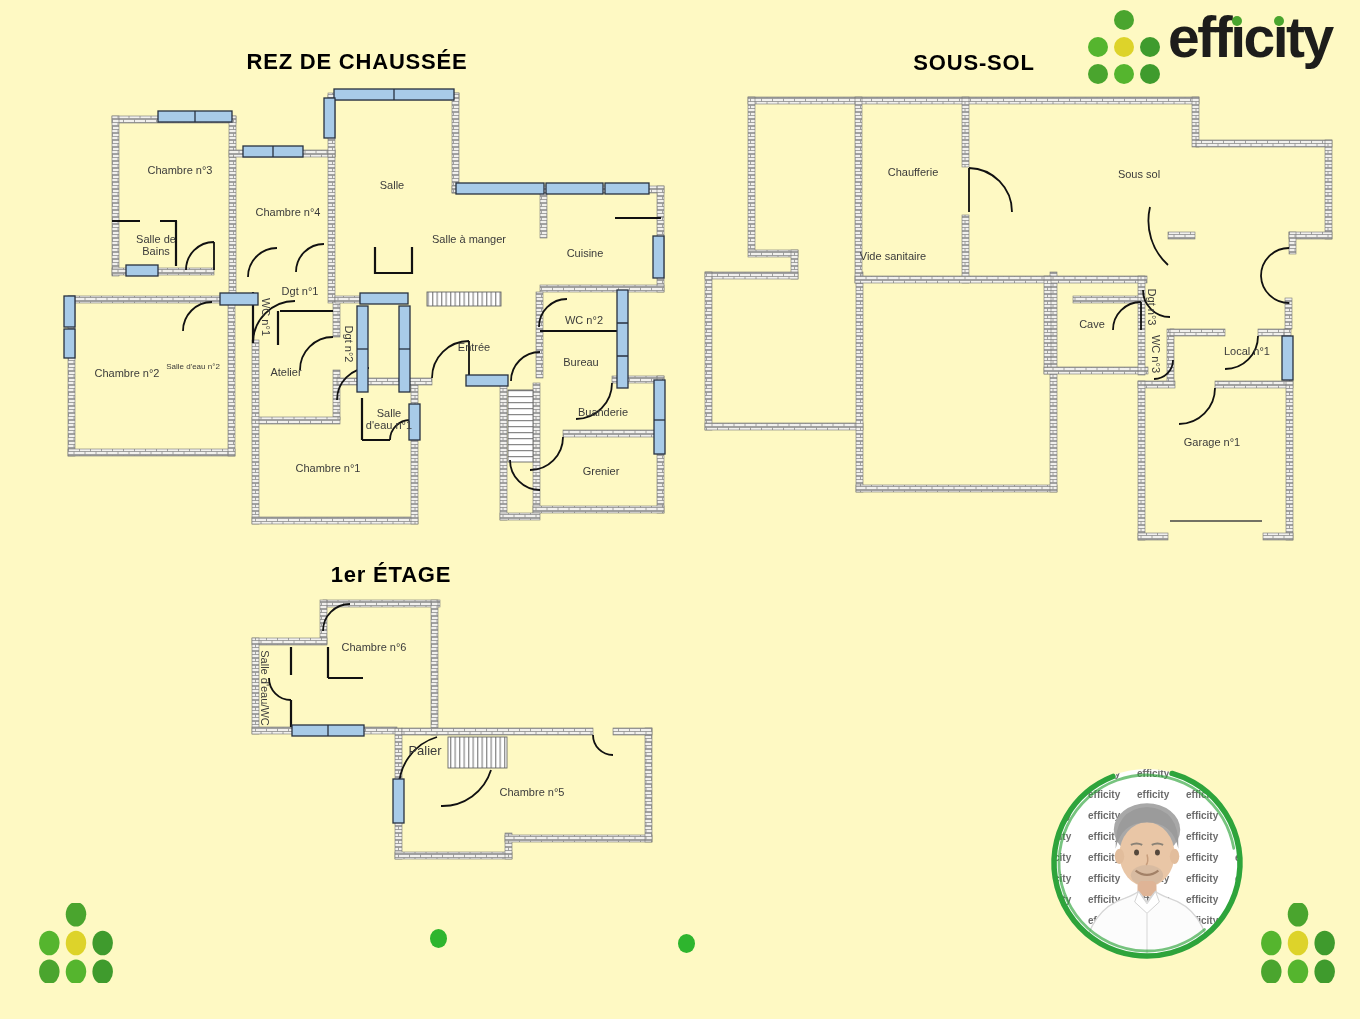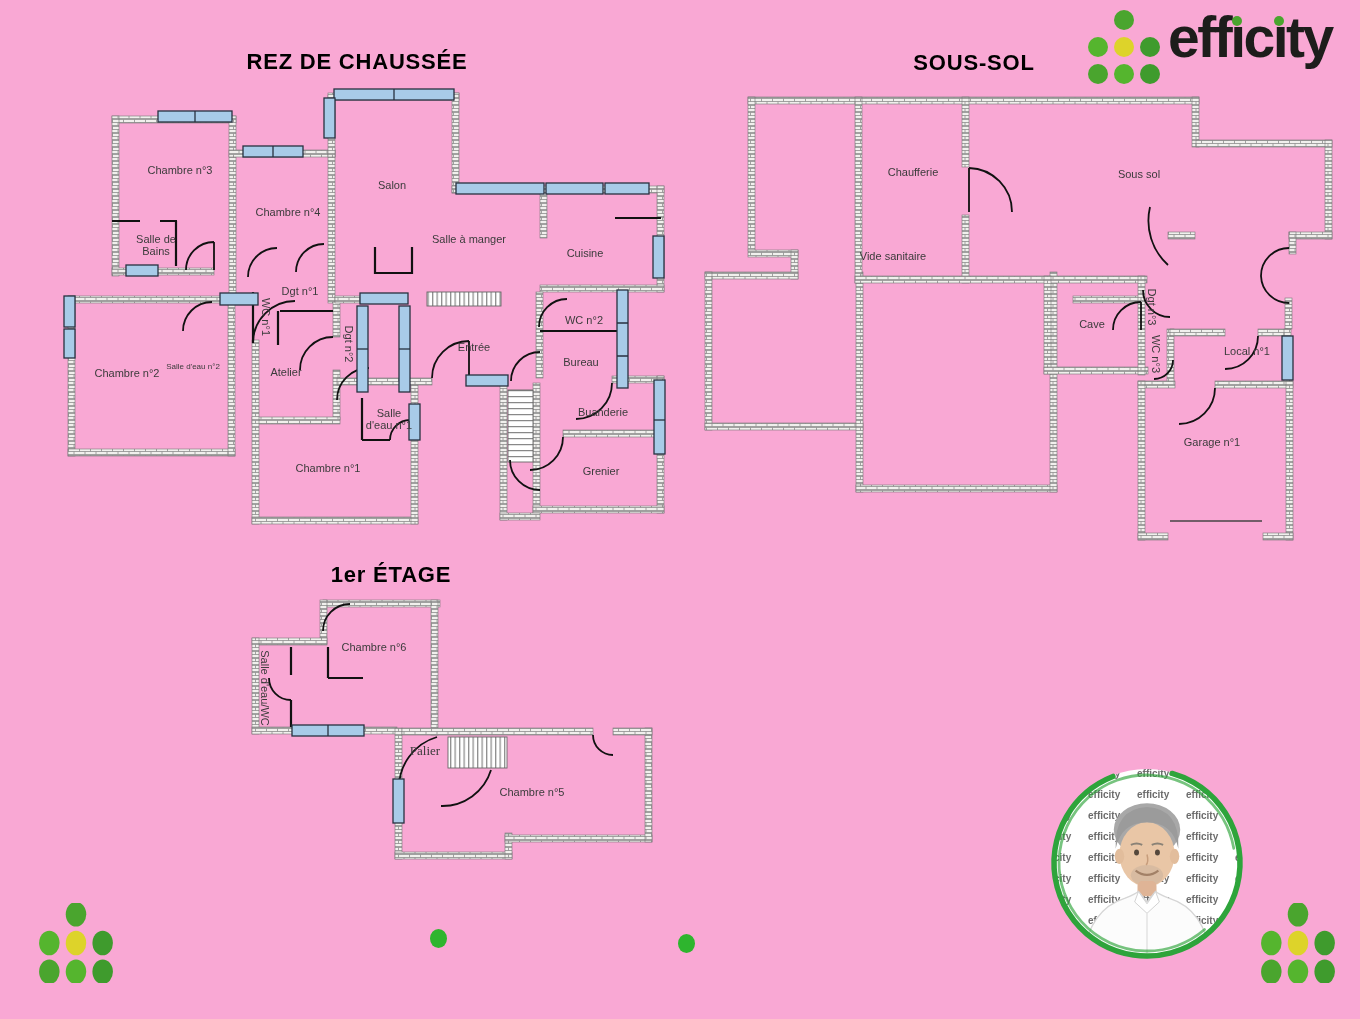--- a/index.html
+++ b/index.html
@@ -1,26 +1,26 @@
 <!DOCTYPE html>
 <html><head>
 <meta charset="utf-8">
 <style>
   html,body{margin:0;padding:0;background:#ffffff;}
-  .canvas{position:relative;width:1360px;height:1019px;background:#f9a8d4;overflow:hidden;
+  .canvas{position:relative;width:1360px;height:1019px;background:#fef9c3;overflow:hidden;
           font-family:"Liberation Sans","DejaVu Sans",sans-serif;}
   .plan-svg{position:absolute;left:0;top:0;}
   .plan-title{position:absolute;transform:translate(-50%,-50%);font-weight:800;font-size:22px;
               color:#000;letter-spacing:.8px;white-space:nowrap;}
   .lbl{position:absolute;transform:translate(-50%,-50%);font-size:11px;line-height:1.12;
        color:#3b3b3b;text-align:center;white-space:nowrap;}
   .lbl.wrap{white-space:normal;}
   .lbl.vert{writing-mode:vertical-rl;white-space:nowrap;}
   .lbl.tiny{font-size:8px;}
-  .lbl.big{font-size:13px;font-family:Liberation Serif, serif;}
+  .lbl.big{font-size:13px;}
   
   .brand{position:absolute;left:1088px;top:8px;display:flex;align-items:flex-start;}
   .brand-word{position:relative;margin-left:8px;font-size:57px;font-weight:700;color:#1d1d1b;
               letter-spacing:-2.5px;line-height:1.05;}
   .iwrap{position:relative;display:inline-block;}
   .idot{position:absolute;left:50%;top:8px;transform:translateX(-50%);width:10px;height:10px;
         border-radius:50%;background:#4aa52e;}
   
   .footer-text{position:absolute;top:919px;font-size:29px;font-weight:700;color:#3d3d3d;
                letter-spacing:-.5px;white-space:nowrap;}
@@ -247,21 +247,21 @@
     </g>
   </svg>
 
   <div class="plan-title" style="left:357px;top:62px">REZ DE CHAUSSÉE</div>
   <div class="plan-title" style="left:974px;top:63px">SOUS-SOL</div>
   <div class="plan-title" style="left:391px;top:575px">1er ÉTAGE</div>
 
   <div class="lbl" style="left:180px;top:170px">Chambre n°3</div>
   <div class="lbl wrap" style="left:156px;top:245px;width:52px">Salle de Bains</div>
   <div class="lbl" style="left:288px;top:212px">Chambre n°4</div>
-  <div class="lbl" style="left:392px;top:185px">Salon</div>
+  <div class="lbl" style="left:392px;top:185px">Salle</div>
   <div class="lbl" style="left:469px;top:239px">Salle à manger</div>
   <div class="lbl" style="left:585px;top:253px">Cuisine</div>
   <div class="lbl" style="left:300px;top:291px">Dgt n°1</div>
   <div class="lbl vert" style="left:266px;top:317px">WC n°1</div>
   <div class="lbl vert" style="left:349px;top:344px">Dgt n°2</div>
   <div class="lbl" style="left:127px;top:373px">Chambre n°2</div>
   <div class="lbl tiny" style="left:193px;top:367px">Salle d'eau n°2</div>
   <div class="lbl" style="left:286px;top:372px">Atelier</div>
   <div class="lbl" style="left:474px;top:347px">Entrée</div>
   <div class="lbl" style="left:584px;top:320px">WC n°2</div>

